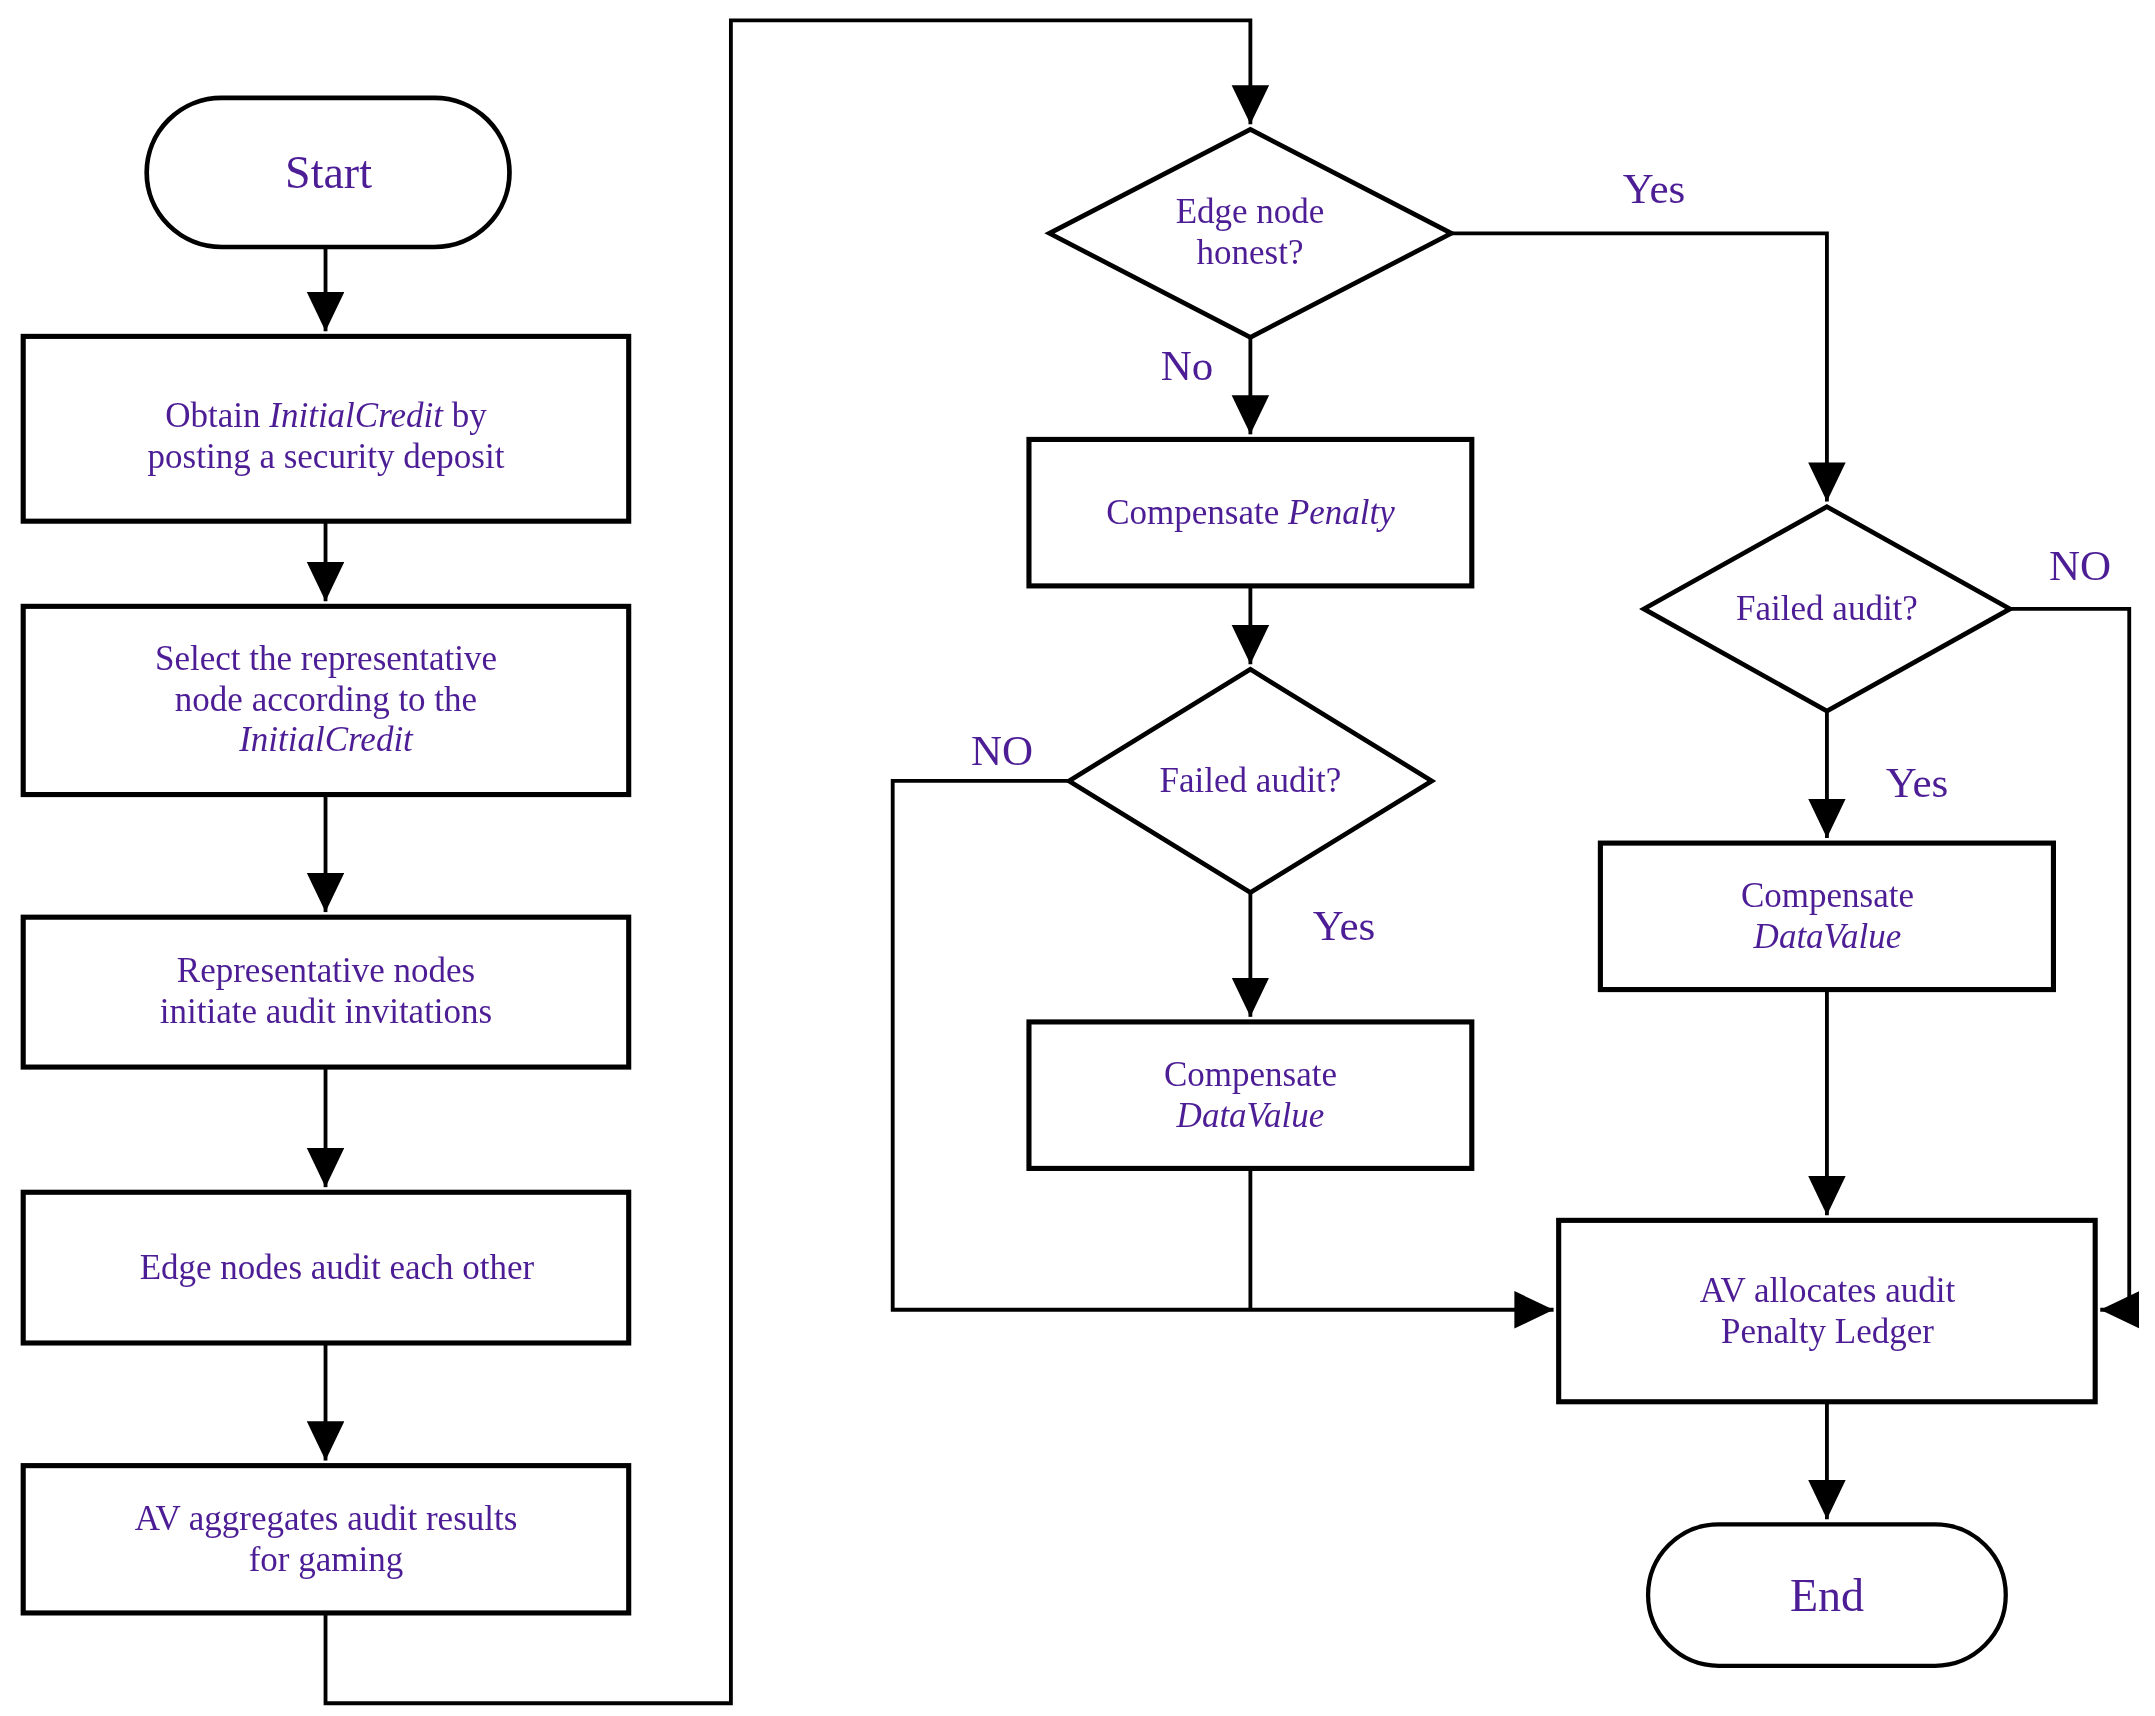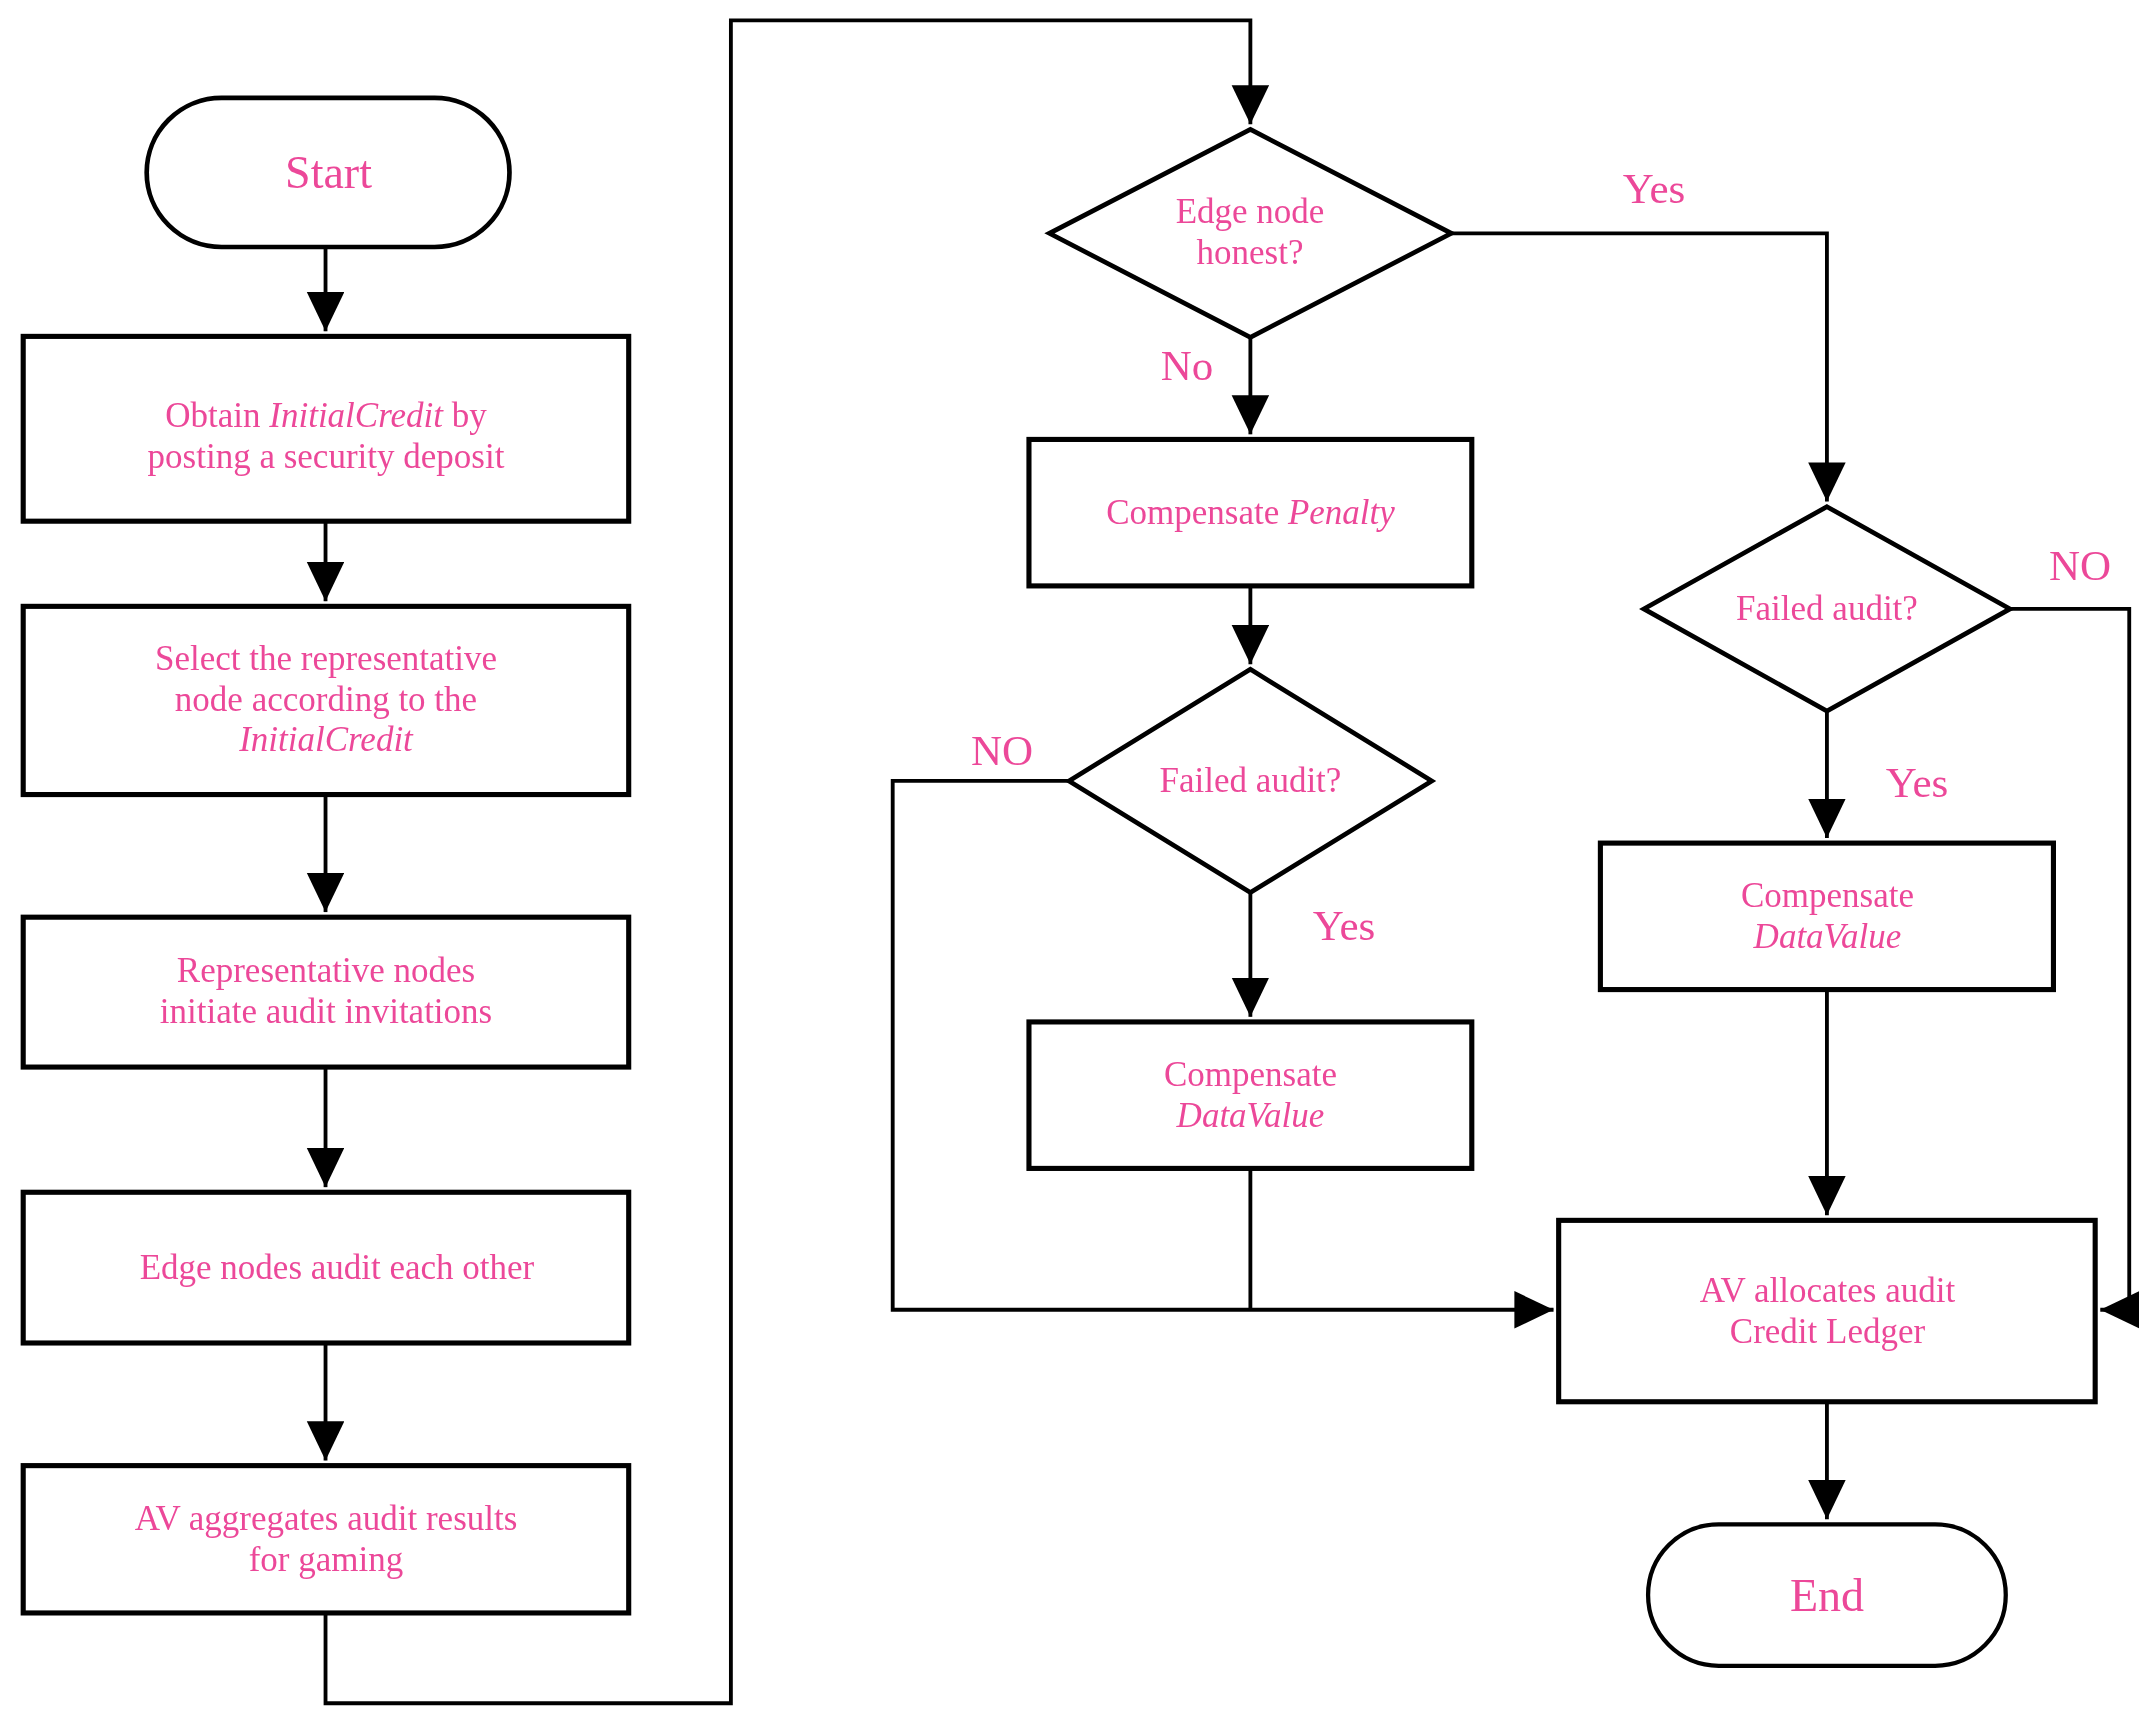--- a/index.html
+++ b/index.html
@@ -6,21 +6,21 @@
     margin: 0;
     padding: 0;
     background: #ffffff;
   }
   #stage {
     position: relative;
     width: 2155px;
     height: 1716px;
     background: #ffffff;
     font-family: "Liberation Serif", serif;
-    color: #ec4899;
+    color: #4c1d95;
     overflow: hidden;
   }
   #shapes {
     position: absolute;
     left: 0;
     top: 0;
   }
   .nt {
     position: absolute;
     display: flex;
@@ -144,21 +144,21 @@
     <div>Failed audit?</div>
   </div>
 
   <div class="nt" style="left:1601px;top:843px;width:453px;height:147px">
     <div>Compensate</div>
     <div class="em">DataValue</div>
   </div>
 
   <div class="nt" style="left:1559px;top:1221px;width:537px;height:181px">
     <div>AV allocates audit</div>
-    <div>Credit Ledger</div>
+    <div>Penalty Ledger</div>
   </div>
 
   <div class="nt big" style="left:1648px;top:1525px;width:358px;height:141px">
     <div>End</div>
   </div>
 
   <div class="lbl" style="left:1654px;top:188px">Yes</div>
   <div class="lbl" style="left:1187px;top:365px">No</div>
   <div class="lbl" style="left:1002px;top:750px">NO</div>
   <div class="lbl" style="left:1344px;top:925px">Yes</div>

